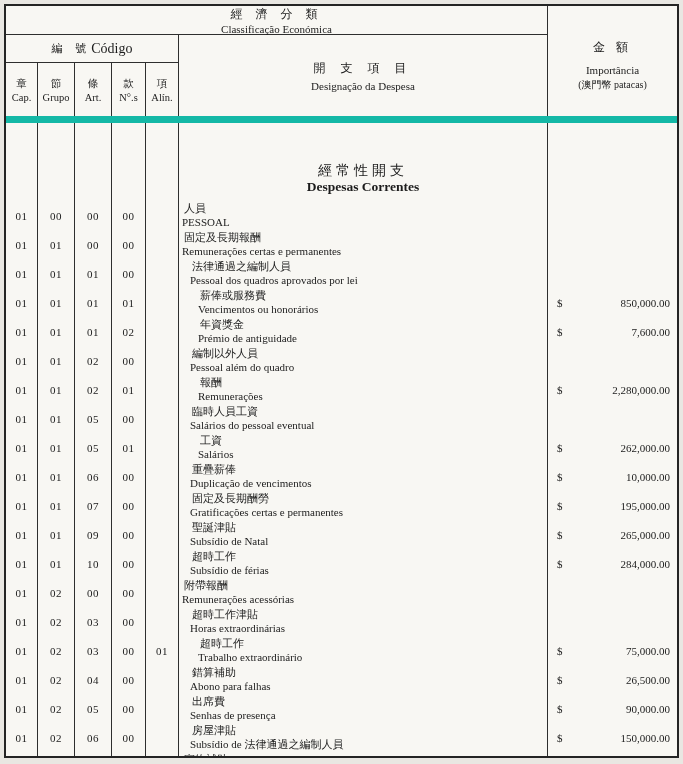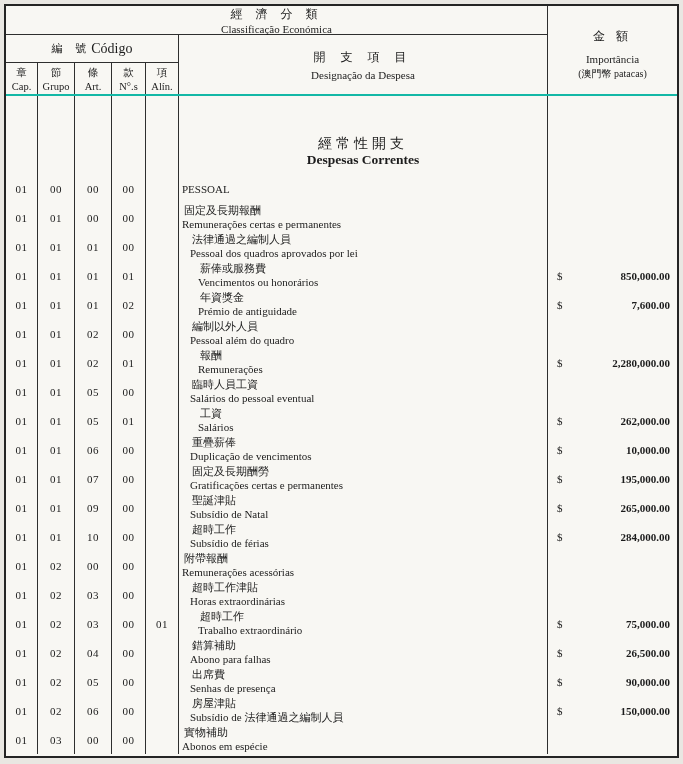--- a/index.html
+++ b/index.html
@@ -12,21 +12,21 @@
     overflow:hidden;
   }
   .tbl {
     position:absolute; left:4px; top:4px;
     width:675px; height:754px;
     border:2px solid #242424;
     background:#f8f7f3;
     display:flex; flex-direction:column;
   }
   
-  .hdr { height:90px; flex:0 0 auto; display:flex; border-bottom:2px solid #14b8a6; }
+  .hdr { height:117px; flex:0 0 auto; display:flex; border-bottom:7px solid #14b8a6; }
   .hdr-left { width:542px; border-right:1px solid #2e2e2e; display:flex; flex-direction:column; }
   .hdr-classif { height:29px; border-bottom:1px solid #2e2e2e; display:flex; flex-direction:column; align-items:center; justify-content:center; }
   .hdr-classif .l1 { font-size:12px; letter-spacing:5px; }
   .hdr-classif .l2 { font-size:11px; }
   .hdr-lower { flex:1; display:flex; }
   .hdr-code-area { width:173px; border-right:1px solid #2e2e2e; display:flex; flex-direction:column; }
   .hdr-codigo { height:28px; border-bottom:1px solid #2e2e2e; display:flex; flex-direction:row; align-items:center; justify-content:center; }
   .hdr-codigo .l1 { font-size:11px; letter-spacing:5px; }
   .hdr-codigo .l2 { font-size:14px; }
   .hdr-codecols { flex:1; display:flex; }
@@ -49,21 +49,21 @@
   .tbody { flex:1; display:flex; flex-direction:column; overflow:hidden; }
   .row { display:flex; height:29px; flex:0 0 auto; }
   .cell { border-right:1px solid #2e2e2e; height:100%; }
   .c1 { width:32px; } .c2 { width:37px; } .c3 { width:37px; }
   .c4 { width:34px; } .c5 { width:33px; }
   .code { display:flex; align-items:center; justify-content:center; font-size:11px; letter-spacing:0.5px; }
   .desc { width:369px; display:flex; flex-direction:column; justify-content:center; font-size:11px; line-height:13px; }
   .d-zh { white-space:nowrap; }
   .d-pt { white-space:nowrap; margin-top:1px; }
   .amount { flex:1; border-right:none; display:flex; align-items:center; font-size:11px; padding:0 7px 0 9px; }
-  .amount .num { margin-left:auto;font-weight:bold; }
+  .amount .num { margin-left:auto; }
   
   .section-row { height:78px; }
   .sec-desc { justify-content:flex-end; padding-bottom:8px; text-align:center; }
   .sec-zh { font-size:14px; letter-spacing:4px; }
   .sec-pt { font-size:13.5px; font-weight:bold; margin-top:3px; }
 </style>
 </head>
 <body>
 
 <div class="tbl">
@@ -129,20 +129,21 @@
       </div>
       <div class="cell amount"></div>
     </div>
   <div class="row">
         <div class="cell code c1">01</div>
         <div class="cell code c2">00</div>
         <div class="cell code c3">00</div>
         <div class="cell code c4">00</div>
         <div class="cell code c5"></div>
         <div class="cell desc">
+          <div class="d-zh" style="padding-left: 5px;">人員</div>
           <div class="d-pt" style="padding-left: 3px;">PESSOAL</div>
         </div>
         <div class="cell amount"></div>
       </div>
       <div class="row">
         <div class="cell code c1">01</div>
         <div class="cell code c2">01</div>
         <div class="cell code c3">00</div>
         <div class="cell code c4">00</div>
         <div class="cell code c5"></div>

